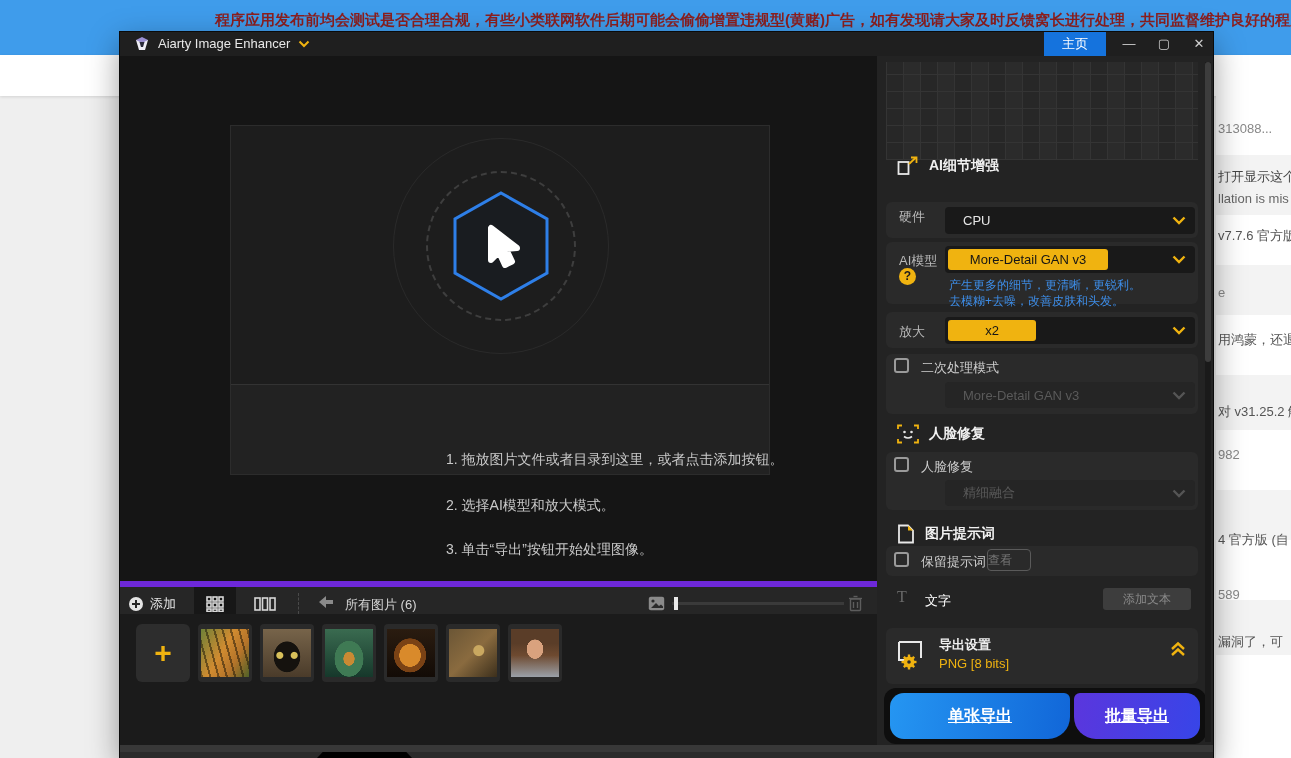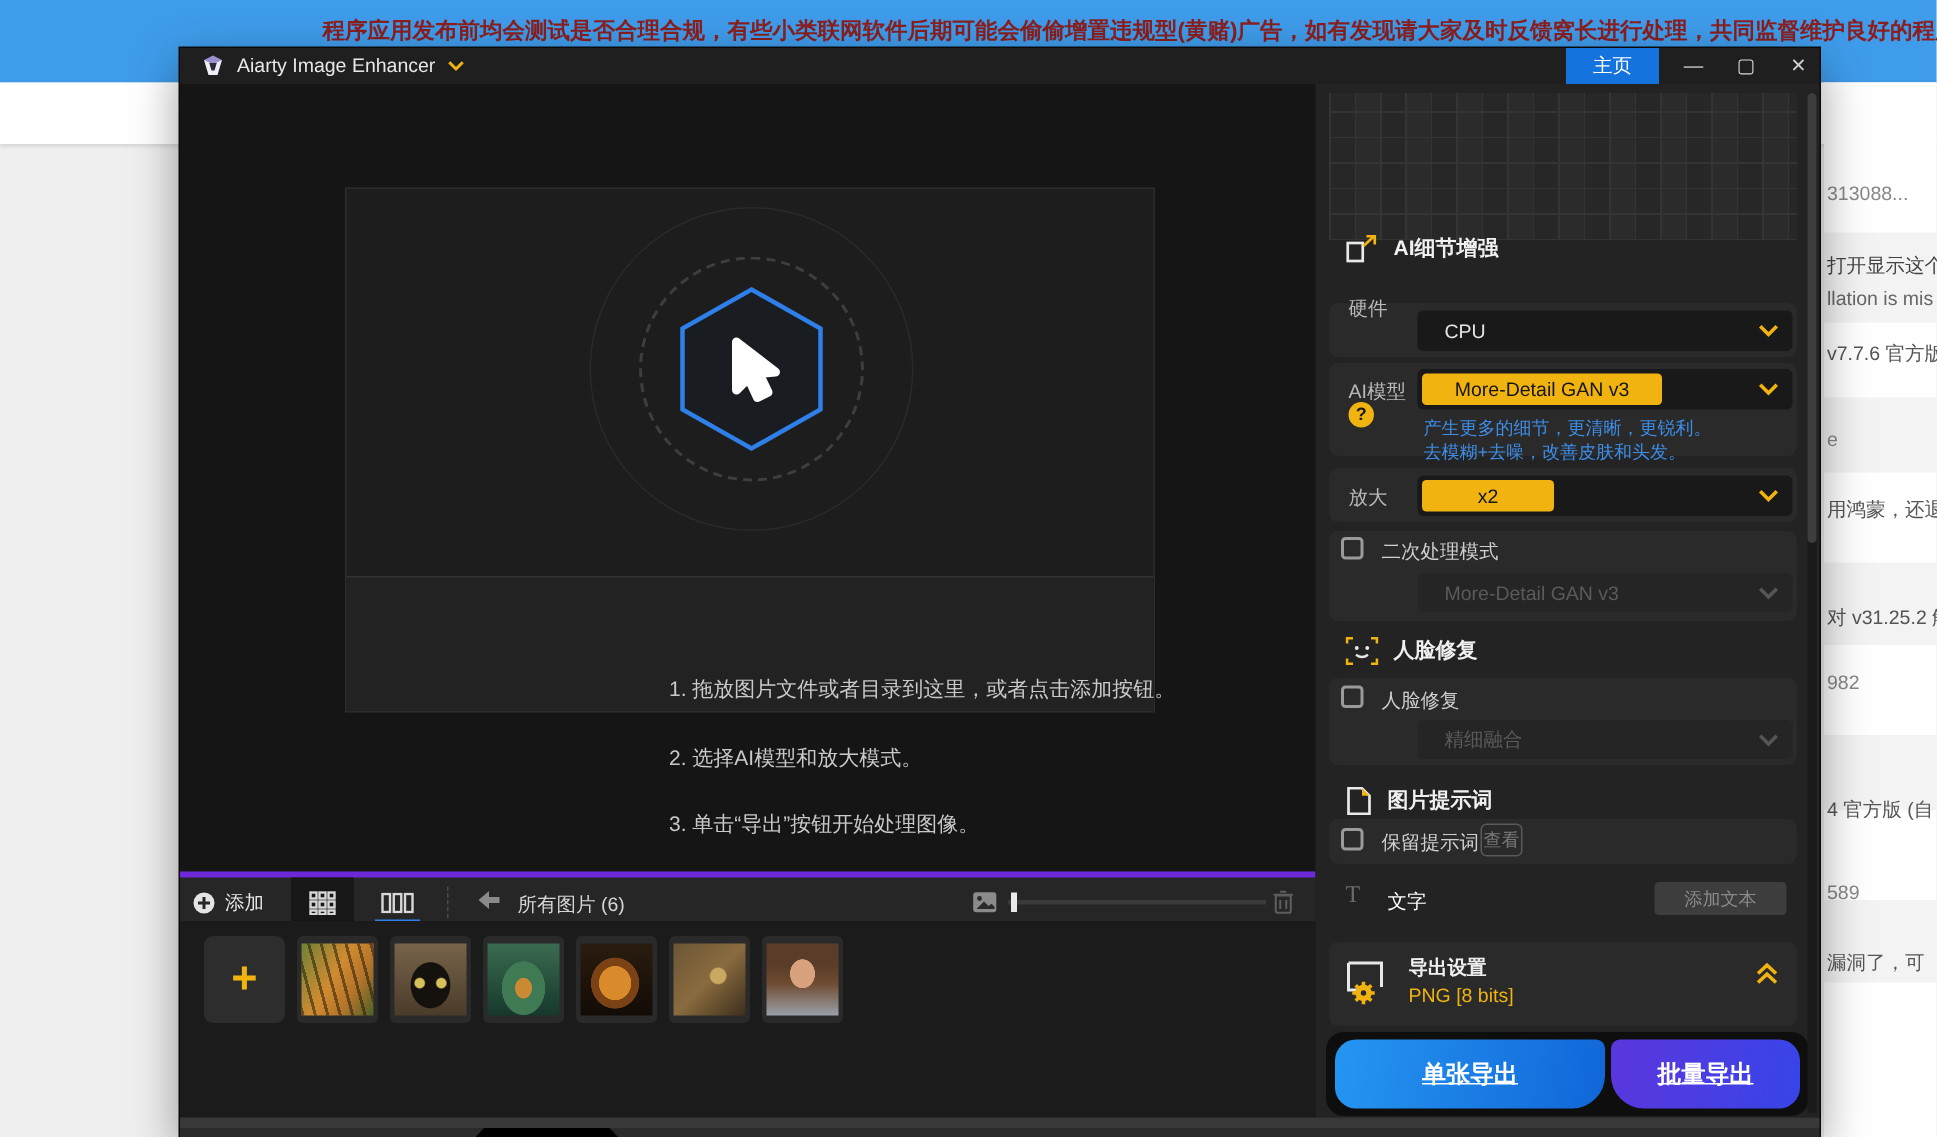--- a/index.html
+++ b/index.html
@@ -36,21 +36,21 @@
   #dropzone { left:110px; top:69px; width:540px; height:350px; background:#1d1d1d;
     border:1px solid #2c2c2c; }
   #dz-lower { left:0; top:258px; width:538px; height:90px; background:#222222; border-top:1px solid #333; }
   #circ-outer { left:162px; top:12px; width:216px; height:216px; border:1px solid #2a2a2a; border-radius:50%; }
   #circ-dash { left:195px; top:45px; width:150px; height:150px; border:2px dashed #3e3e3e; border-radius:50%; }
   #hex { left:218px; top:62px; }
   .instr { position:absolute; left:215px; font-size:14px; color:#c9c9c9; white-space:nowrap; }
   #instr0 { top:325px; } #instr1 { top:371px; } #instr2 { top:415px; }
 
   
-  #toolbar { left:0; top:525px; width:757px; height:33px; background:#262626; border-top:4px solid #6d28d9; }
+  #toolbar { left:0; top:525px; width:757px; height:33px; background:#262626; border-top:6px solid #6d28d9; }
   #add-btn { left:8px; top:4px; width:56px; height:25px; display:flex; align-items:center; gap:6px; color:#e4e4e4; font-size:13px; }
   #view-grid { left:74px; top:0; width:42px; height:33px; background:#171717; display:flex; align-items:center; justify-content:center; }
   #view-list { left:124px; top:0; width:42px; height:33px; display:flex; align-items:center; justify-content:center; }
   #view-list-underline { left:130px; top:28px; width:30px; height:2px; background:#2e7fe8; }
   #tb-divider { left:178px; top:6px; width:0; height:21px; border-left:1px dashed #4a4a4a; }
   #back-arrow { left:198px; top:8px; }
   #all-images { left:225px; top:9px; font-size:13px; color:#d6d6d6; white-space:nowrap; }
   #size-icon { left:528px; top:9px; }
   #slider-track { left:552px; top:15px; width:172px; height:3px; background:#3a3a3a; }
   #slider-handle { left:554px; top:10px; width:4px; height:13px; background:#e9e9e9; }
@@ -94,22 +94,22 @@
   .dd .chev { position:absolute; right:9px; }
   .dd.disabled { background:#252525; }
   .dd.disabled .val { color:#5a5a5a; font-size:13px; padding-left:18px; }
   .pill { background:#f0b310; color:#151515; font-size:13px; border-radius:3px; height:21px;
           display:flex; align-items:center; justify-content:center; margin-left:3px; }
   .cb { position:absolute; width:15px; height:15px; border:2px solid #9a9a9a; border-radius:3px; background:transparent; }
   .cb-lbl { position:absolute; font-size:13px; color:#cfcfcf; white-space:nowrap; }
   #help { left:22px; top:212px; width:17px; height:17px; border-radius:50%; background:#f0b310;
           color:#1a1a1a; font-size:12px; font-weight:bold; text-align:center; line-height:17px; }
   .desc { position:absolute; left:72px; font-size:12px; color:#3d8de8; white-space:nowrap; }
-  #view-btn { left:110px; top:493px; width:28px; height:22px; border:1px solid #5a5a5a; border-radius:4px;
-    color:#777; font-size:12px; text-align:center; line-height:20px; background:transparent; }
+  #view-btn { left:110px; top:493px; width:44px; height:22px; border:1px solid #5a5a5a; border-radius:4px;
+    color:#777; font-size:12px; line-height:20px; background:transparent; }
   #text-row-label { left:48px; top:536px; font-size:13px; color:#ffffff; }
   #t-icon { left:20px; top:532px; font-size:16px; color:#6a6a6a; font-family:"Liberation Serif","DejaVu Serif",serif; }
   #addtext-btn { left:226px; top:532px; width:88px; height:22px; background:#3d3d3d; border-radius:3px;
     color:#8a8a8a; font-size:12px; text-align:center; line-height:22px; }
   #export-box { top:572px; height:56px; }
   #export-title { left:62px; top:580px; font-size:13px; font-weight:bold; color:#efefef; }
   #export-format { left:62px; top:600px; font-size:13px; color:#f0b310; white-space:nowrap; }
   #collapse { left:292px; top:584px; }
   #export-container { left:7px; top:632px; width:322px; height:56px; background:#0e0e0e; border-radius:12px; }
   .exp-btn { position:absolute; top:5px; height:46px; color:#fff; font-size:16px; font-weight:bold;
@@ -278,21 +278,21 @@
     <div class="sec-head" style="top:100px;">
       <svg width="22" height="20" viewBox="0 0 22 20">
         <rect x="1.5" y="6" width="10" height="12" fill="none" stroke="#e8e8e8" stroke-width="1.8"></rect>
         <polyline points="12,8 19,1.5" fill="none" stroke="#f0b310" stroke-width="1.8"></polyline>
         <polyline points="14,1.5 19.5,1.5 19.5,7" fill="none" stroke="#f0b310" stroke-width="1.8"></polyline>
       </svg>
       <span class="t">AI细节增强</span>
     </div>
 
     <div class="box" style="top:146px;height:36px;"></div>
-    <span class="lbl" style="left:22px;top:141px;">硬件</span>
+    <span class="lbl" style="left:22px;top:152px;">硬件</span>
     <div class="dd" style="top:151px;">
       <span style="color:#e6e6e6;font-size:13px;padding-left:18px;">CPU</span>
       <svg class="chev" width="14" height="9" viewBox="0 0 14 9">
           <polyline points="1.5,1.5 7,7 12.5,1.5" fill="none" stroke="#f0b310" stroke-width="2.4"></polyline>
         </svg>
     </div>
 
     <div class="box" style="top:186px;height:62px;"></div>
     <span class="lbl" style="left:22px;top:196px;">AI模型</span>
     <div class="dd" style="top:190px;">

